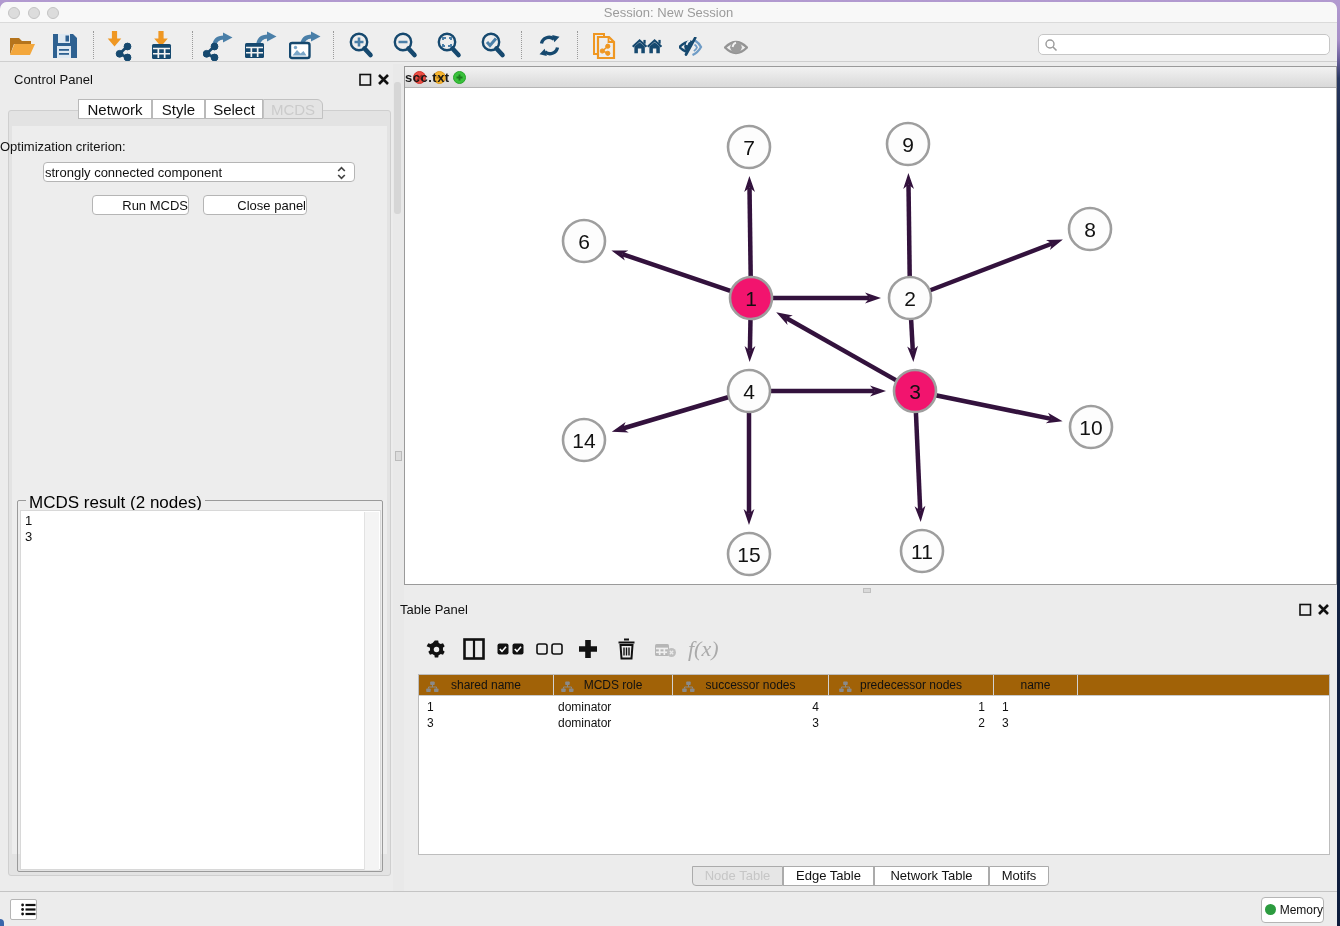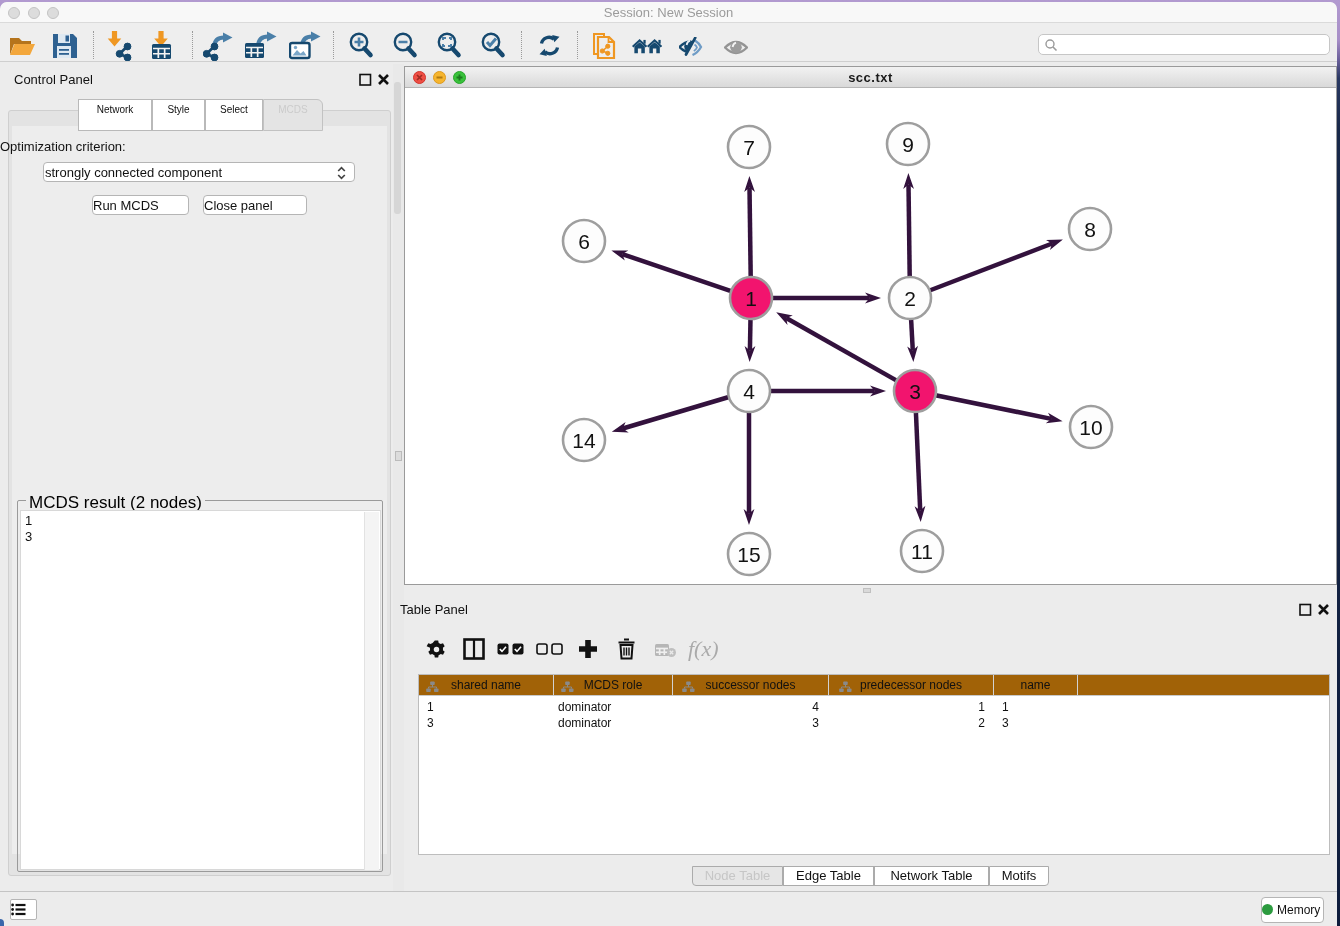--- a/index.html
+++ b/index.html
@@ -7,27 +7,27 @@
 .app { position:absolute; left:0; top:2px; width:1337px; height:924px;
   background:#ececec; border-radius:7px 7px 0 0; overflow:hidden; }
 .titlebar { position:absolute; left:0; top:0; width:100%; height:21px; background:#f8f8f8;
   border-bottom:1px solid #dadada; border-radius:7px 7px 0 0; }
 .tl { position:absolute; top:4.5px; width:12px; height:12px; border-radius:50%;
   background:#dcdcdc; border:1px solid #c3c3c3; }
 .title { position:absolute; top:3px; width:100%; text-align:center; color:#9b9b9b; font-size:13px; }
 .toolbar { position:absolute; left:0; top:21px; width:100%; height:39px; background:#eeeeee;
   border-bottom:1px solid #cfcfcf; }
 .cp-head { position:absolute; left:14px; top:70px; font-size:13px; color:#111; }
-.tab { position:absolute; top:97px; height:32px; background:#fff; border:1px solid #b9b9b9;
-  font-size:10px; text-align:center; line-height:19px; color:#111; }
+.tab { position:absolute; top:97px; height:20px; background:#fff; border:1px solid #b9b9b9;
+  font-size:15px; text-align:center; line-height:19px; color:#111; }
 .cp-content { position:absolute; left:8px; top:108px; width:383px; height:766px;
   background:#e3e3e3; border:1px solid #cfcfcf; border-radius:3px; }
 .cp-inner { position:absolute; left:4px; top:16px; width:373px; height:726px; background:#ededed; }
 .btn { position:absolute; background:#fff; border:1px solid #b5b5b5; border-radius:4px;
-  font-size:13px; text-align:left; color:#111; }
+  font-size:13px; text-align:right; color:#111; }
 .grp { position:absolute; left:17px; top:498px; width:366px; height:372px;
   border:1px solid #9a9a9a; border-radius:2px; }
 .grp-label { position:absolute; left:8px; top:-8px; background:#ededed; padding:0 3px; font-size:17px; }
 .netwin { position:absolute; left:404px; top:64px; width:933px; height:519px;
   background:#fff; border:1px solid #9a9a9a; }
 .nw-title { position:absolute; left:0; top:0; width:100%; height:21px;
   background:linear-gradient(#f2f2f2,#d9d9d9); border-bottom:1px solid #b5b5b5; }
 .nwtl { position:absolute; top:4px; width:13px; height:13px; border-radius:50%; }
 .tp-head { position:absolute; left:400px; top:600px; font-size:13px; color:#111; }
 .tbl { position:absolute; left:418px; top:672px; width:912px; height:181px; background:#fff;
@@ -231,21 +231,21 @@
   <div class="netwin">
     <div class="nw-title">
       <div class="nwtl" style="left:8px;background:#ee4e44;border:1px solid #d1352c"></div>
       <div class="nwtl" style="left:28px;background:#f6b52e;border:1px solid #dd9a1e"></div>
       <div class="nwtl" style="left:48px;background:#39c13b;border:1px solid #27a52a"></div>
       <svg style="position:absolute;left:0;top:0" width="70" height="21" viewBox="0 0 70 21">
         <path d="M12 8 l5 5 M17 8 l-5 5" stroke="#9e2b22" stroke-width="1.7"></path>
         <path d="M31.5 10.5 h6" stroke="#b07a10" stroke-width="1.9"></path>
         <path d="M51.5 10.5 h6 M54.5 7.5 v6" stroke="#1c7a1e" stroke-width="1.9"></path>
         </svg>
-      <div style="position:absolute;top:3px;width:100%;text-align:center;font-size:13px;font-weight:bold;color:#1a1a1a;letter-spacing:0.5px">scc.txt</div>
+      <div style="position:absolute;top:3px;width:100%;font-size:13px;font-weight:bold;color:#1a1a1a;letter-spacing:0.5px">scc.txt</div>
     </div>
     <svg style="position:absolute;left:0;top:21px" width="931" height="496" viewBox="0 0 931 496">
 <g font-family="Liberation Sans,sans-serif">
           <line x1="345.7" y1="189.0" x2="344.5" y2="99.5" stroke="#33123d" stroke-width="4.5"></line>
 <polygon points="344.4,88.0 350.0,103.9 344.5,99.5 339.2,104.1" fill="#33123d"></polygon>
 <line x1="326.1" y1="203.2" x2="217.3" y2="166.1" stroke="#33123d" stroke-width="4.5"></line>
 <polygon points="206.4,162.4 223.3,162.4 217.3,166.1 219.8,172.6" fill="#33123d"></polygon>
 <line x1="367.0" y1="210.0" x2="464.5" y2="210.0" stroke="#33123d" stroke-width="4.5"></line>
 <polygon points="476.0,210.0 460.0,215.4 464.5,210.0 460.0,204.6" fill="#33123d"></polygon>
 <line x1="345.5" y1="231.0" x2="344.9" y2="262.5" stroke="#33123d" stroke-width="4.5"></line>

